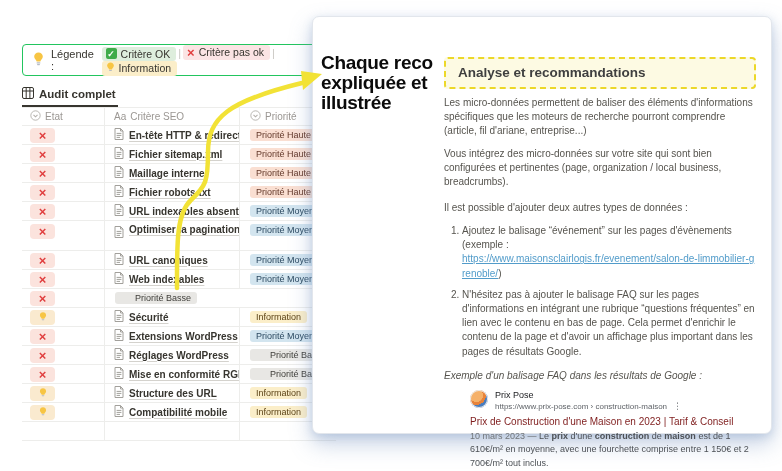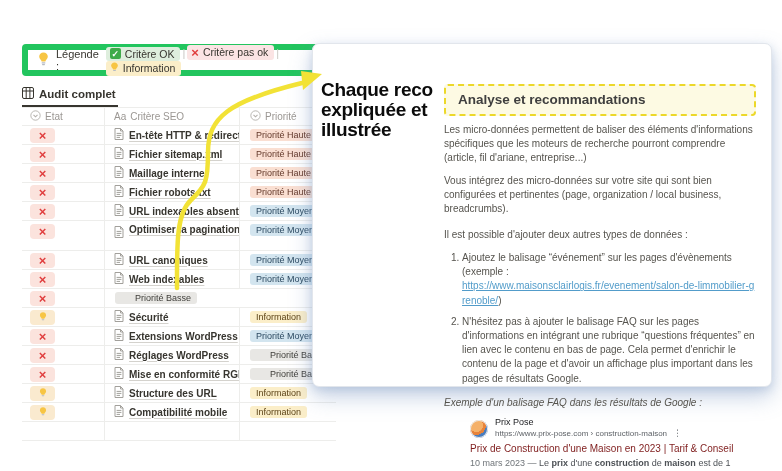--- a/index.html
+++ b/index.html
@@ -3,21 +3,21 @@
 <meta charset="utf-8">
 <style>
   * { margin:0; padding:0; box-sizing:border-box; }
   html,body { background:#ffffff; }
   body { font-family:"Liberation Sans", sans-serif; }
   .stage { position:relative; width:782px; height:471px; background:#fff; overflow:hidden; }
 
   
   .table-panel { position:absolute; left:22px; top:44px; width:314px; }
 
-  .legend-box { display:flex; align-items:center; gap:7px; height:32px; border:6px solid #22c55e; border-radius:4px; padding:0 10px; font-size:11px; color:#37352f; background:#fff; }
+  .legend-box { display:flex; align-items:center; gap:7px; height:32px; border:1px solid #22c55e; border-radius:4px; padding:0 10px; font-size:11px; color:#37352f; background:#fff; }
   .legend-badge { display:inline-flex; align-items:center; gap:4px; padding:1px 6px 1px 4px; border-radius:3px; font-size:10.5px; color:#37352f; }
   .legend-badge.ok   { background:#deeedd; }
   .legend-badge.ko   { background:#fbe4e4; }
   .legend-badge.info { background:#fbeec9; }
   .legend-sep { color:#c9c7c3; margin:0 2px; }
 
   .check-chip { width:11px; height:11px; border-radius:2px; background:#3fab4a; color:#fff; font-size:9px; font-weight:700; display:inline-flex; align-items:center; justify-content:center; }
   .cross-glyph { color:#e03e3e; font-weight:800; font-size:13px; line-height:1; }
 
   .bulb { display:inline-block; }
@@ -47,34 +47,34 @@
   .prio-badge { display:inline-block; padding:1px 6px; border-radius:3px; font-size:9px; color:#443629; white-space:nowrap; }
   .prio-badge.haute   { background:#fadfd2; color:#64392a; }
   .prio-badge.moyenne { background:#d3e5ef; color:#2c4a61; }
   .prio-badge.basse   { background:#e8e7e4; color:#41403c;padding-left:20px; }
   .prio-badge.info    { background:#fbeec9; color:#5c4317; }
 
   .trow.highlight .c-crit { position:relative; overflow:visible; border-right-color:transparent; }
   .trow.highlight .c-crit::after { content:''; position:absolute; left:-22px; right:2px; top:-4px; bottom:-4px; border:3px dashed #ecd829; border-radius:3px; background:#fcf9dc; z-index:-1; }
 
   
-  .card { position:absolute; left:312px; top:16px; width:460px; height:344px; background:#fff; border:1px solid #e2e6ec; border-radius:7px; box-shadow:0 10px 22px rgba(122,150,193,.42), 0 3px 8px rgba(122,150,193,.28); z-index:10;margin-top:27px; }
+  .card { position:absolute; left:312px; top:16px; width:460px; height:418px; background:#fff; border:1px solid #e2e6ec; border-radius:7px; box-shadow:0 10px 22px rgba(122,150,193,.42), 0 3px 8px rgba(122,150,193,.28); z-index:10; }
   .tagline { position:absolute; left:8px; top:36px; width:130px; font-size:19px; font-weight:800; color:#0b0b0b; line-height:1.06; letter-spacing:-0.3px; }
   .content { position:absolute; left:131px; top:40px; width:312px; }
 
   .headline-box { border:2px dashed #ecd829; background:#fdfae3; border-radius:4px; padding:6px 12px 7px; font-size:13.5px; font-weight:700; color:#3f3f3f; margin-bottom:7px; }
   .para { font-size:10px; color:#56544e; line-height:1.4; margin-bottom:9px; }
   .para.intro { margin-top:12px; }
   .num-list { margin:6px 0 0 4px; padding-left:14px; }
   .num-list li { font-size:10px; color:#56544e; line-height:1.42; margin-bottom:7px; }
   .blue-link { color:#529cca; text-decoration:underline; word-break:break-all; }
   .example-caption { font-size:10px; font-style:italic; color:#56544e; margin:11px 0 9px; }
 
   .serp { margin-left:26px; width:286px; }
-  .serp-head { display:flex; align-items:flex-end; gap:7px; }
+  .serp-head { display:flex; align-items:flex-start; gap:7px; }
   .favicon { width:18px; height:18px; border-radius:50%; flex:none; background:radial-gradient(circle at 35% 30%, #f5b169 0 38%, #e8833a 39% 55%, #4a7dbd 56% 100%); box-shadow:inset 0 0 0 1px #ececec; }
   .serp-site { font-size:9px; color:#202124; line-height:1.25; }
   .serp-url { font-size:8px; color:#5f6368; }
   .serp-dots { color:#5f6368; font-size:9px; margin-left:6px; letter-spacing:0; }
   .serp-title { font-size:10px; color:#7f1d1d; margin:5px 0 3px; }
   .serp-snippet { font-size:9px; color:#4d5156; line-height:1.5; margin-bottom:8px; }
   .serp-snippet .sdate { color:#70757a; }
   .serp-snippet b { font-weight:700; }
 
   

